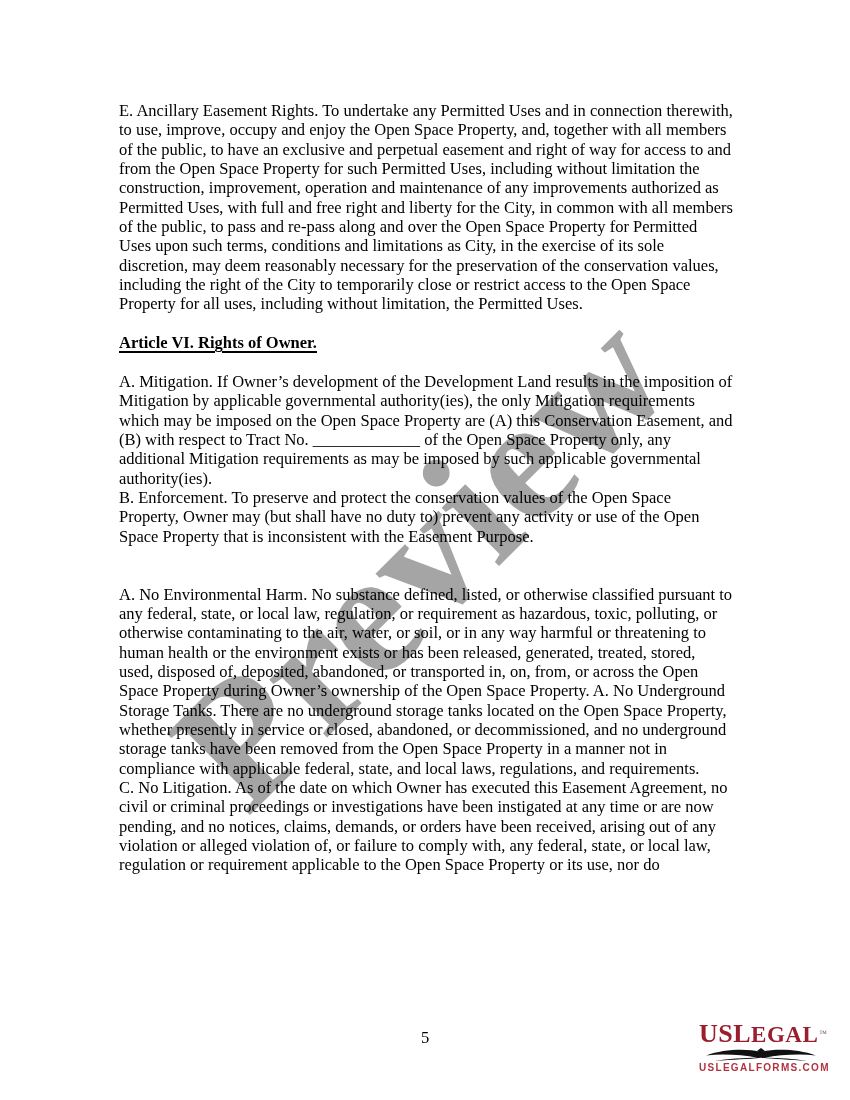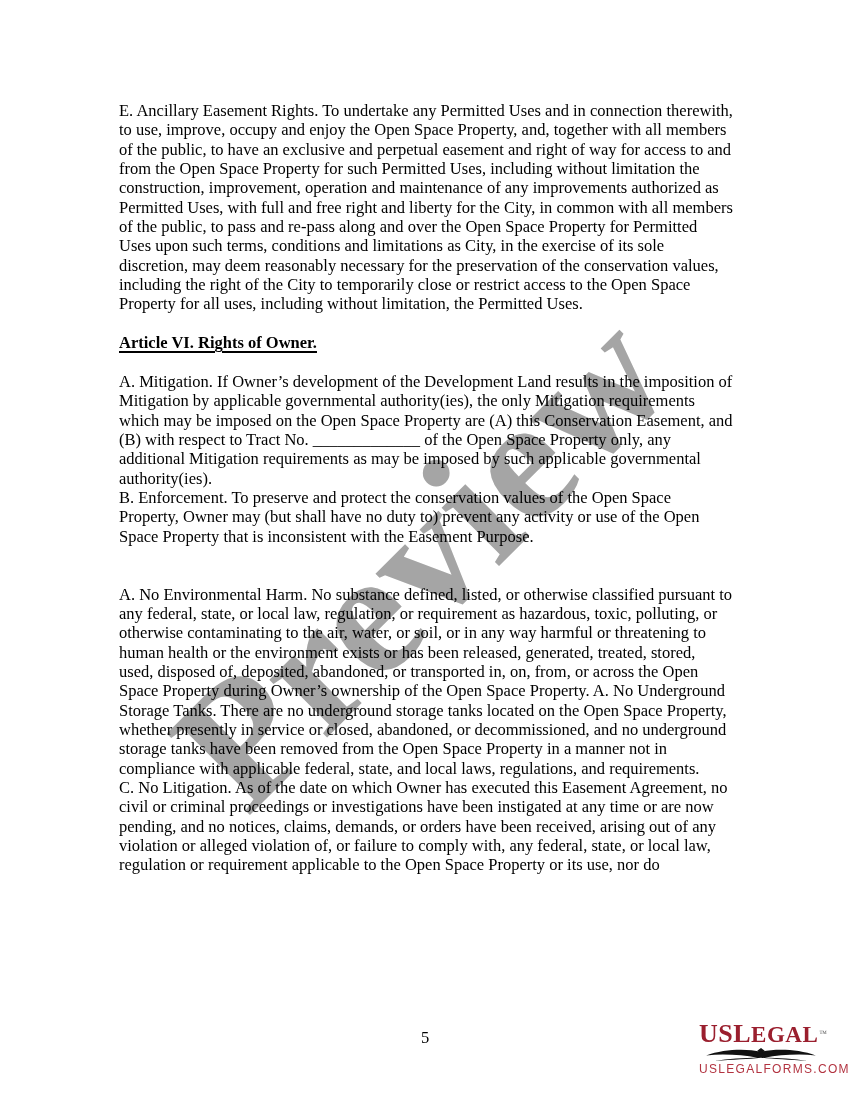--- a/index.html
+++ b/index.html
@@ -73,22 +73,22 @@
   .logo-line1 .tm {
     font-size: 8px;
     color: #666666;
     vertical-align: super;
     font-weight: normal;
     margin-left: 1px;
   }
   .wings { display: block; width: 114px; height: 13px; margin: 1px auto 1px auto; }
   .logo-site {
     font-family: "Liberation Sans", "DejaVu Sans", sans-serif;
-    font-size: 12px;
-    font-weight: normal;
+    font-size: 10px;
+    font-weight: bold;
     letter-spacing: 1.3px;
     color: #b23340;
     white-space: nowrap;
   }
 </style>
 </head>
 <body>
 
 <div class="page">
 

